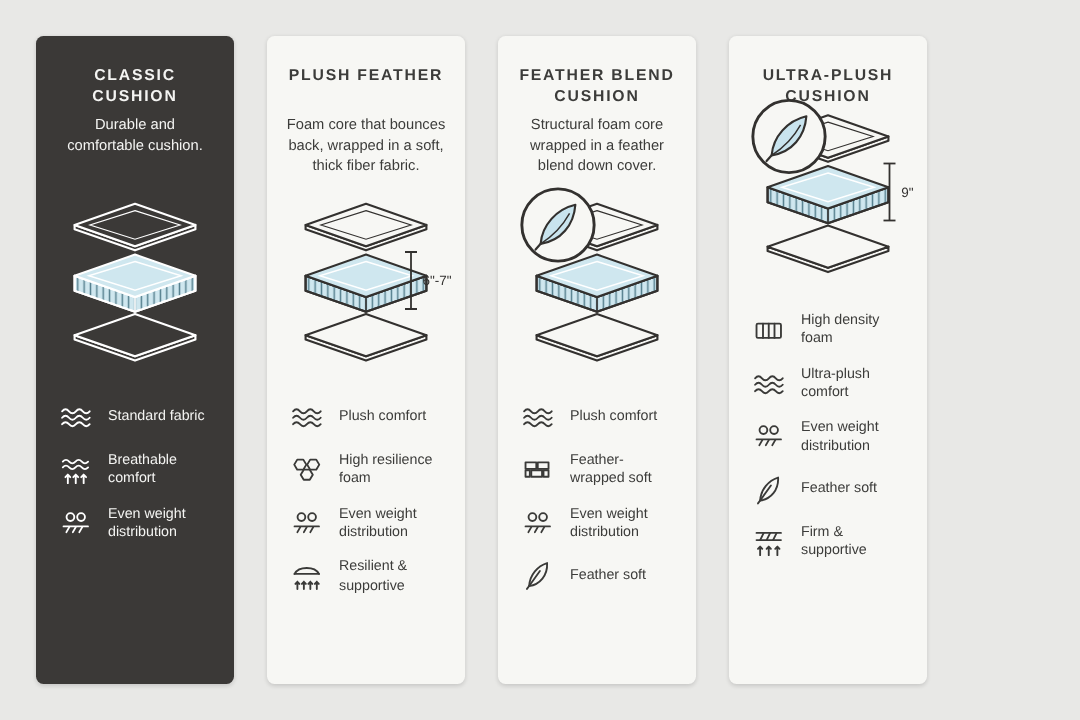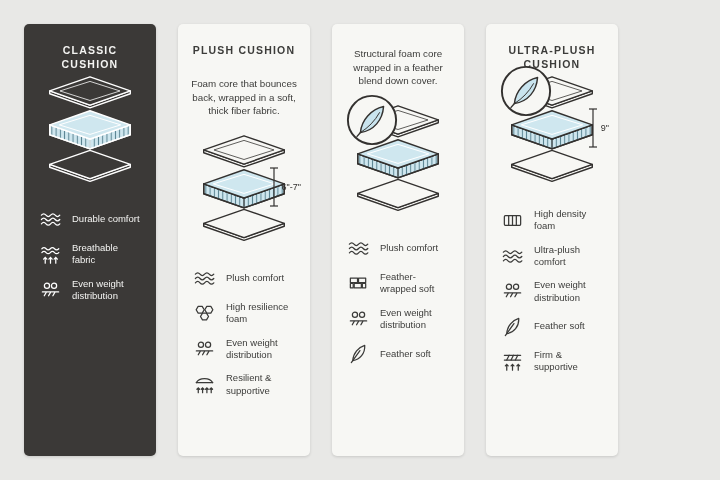--- a/index.html
+++ b/index.html
@@ -75,20 +75,21 @@
     <pattern id="stripePat" width="6" height="10" patternUnits="userSpaceOnUse">
       <line x1="3" y1="0" x2="3" y2="10" stroke="#56808e" stroke-width="1.4"></line>
     </pattern>
   </defs>
 </svg>
 
 <div class="board">
 
   <section class="panel dark">
     <h2 class="title">CLASSIC CUSHION</h2>
+    <p class="desc">Durable and comfortable cushion.</p>
     <div class="illus">
       <svg class="cushion" viewBox="0 0 150 154">
         <polygon class="sheet" points="18,128 75,148 132,128 132,132 75,152 18,132"></polygon>
         <polygon class="sheet" points="75,108 132,128 75,148 18,128"></polygon>
         <polygon class="blue" points="18,72 75,92 132,72 132,86 75,106 18,86"></polygon>
         <polygon class="stripes" points="18,72 75,92 132,72 132,86 75,106 18,86"></polygon>
         <polygon class="outline" points="18,72 75,92 132,72 132,86 75,106 18,86"></polygon>
         <line class="edge" x1="75" y1="92" x2="75" y2="106"></line>
         <polygon class="blue" points="75,52 132,72 75,92 18,72"></polygon>
         <polygon class="inner" points="75,58.5 118.5,72 75,85.5 31.5,72"></polygon>
@@ -99,50 +100,50 @@
     </div>
     <ul class="features">
       <li class="feature">
         <span class="fic">
           <svg viewBox="0 0 24 24">
               <path d="M2.5 7.5q2.4-2.8 4.8 0t4.8 0t4.8 0t4.8 0"></path>
               <path d="M2.5 12q2.4-2.8 4.8 0t4.8 0t4.8 0t4.8 0"></path>
               <path d="M2.5 16.5q2.4-2.8 4.8 0t4.8 0t4.8 0t4.8 0"></path>
             </svg>
         </span>
-        <span class="flb">Durable comfort</span>
+        <span class="flb">Standard fabric</span>
       </li>
       <li class="feature">
         <span class="fic">
           <svg viewBox="0 0 24 24">
               <path d="M3 6q2.2-2.4 4.4 0t4.4 0t4.4 0t4.4 0"></path>
               <path d="M3 10q2.2-2.4 4.4 0t4.4 0t4.4 0t4.4 0"></path>
               <path d="M6.5 21v-6m-1.7 1.8 1.7-1.8 1.7 1.8"></path>
               <path d="M12 21v-6m-1.7 1.8 1.7-1.8 1.7 1.8"></path>
               <path d="M17.5 21v-6m-1.7 1.8 1.7-1.8 1.7 1.8"></path>
             </svg>
         </span>
-        <span class="flb">Breathable fabric</span>
+        <span class="flb">Breathable comfort</span>
       </li>
       <li class="feature">
         <span class="fic">
           <svg viewBox="0 0 24 24">
               <circle cx="8.3" cy="7" r="2.7"></circle>
               <circle cx="15.7" cy="7" r="2.7"></circle>
               <path d="M3.5 13.5h17"></path>
               <path d="M5.5 17.5l2-3.5M10 17.5l2-3.5M14.5 17.5l2-3.5"></path>
             </svg>
         </span>
         <span class="flb">Even weight distribution</span>
       </li>
     </ul>
   </section>
 
   <section class="panel">
-    <h2 class="title">PLUSH CUSHION</h2>
+    <h2 class="title">PLUSH FEATHER</h2>
     <p class="desc">Foam core that bounces back, wrapped in a soft, thick fiber fabric.</p>
     <div class="illus">
       <svg class="cushion" viewBox="0 0 150 154">
         <polygon class="sheet" points="18,128 75,148 132,128 132,132 75,152 18,132"></polygon>
         <polygon class="sheet" points="75,108 132,128 75,148 18,128"></polygon>
         <polygon class="blue" points="18,72 75,92 132,72 132,86 75,106 18,86"></polygon>
         <polygon class="stripes" points="18,72 75,92 132,72 132,86 75,106 18,86"></polygon>
         <polygon class="outline" points="18,72 75,92 132,72 132,86 75,106 18,86"></polygon>
         <line class="edge" x1="75" y1="92" x2="75" y2="106"></line>
         <polygon class="blue" points="75,52 132,72 75,92 18,72"></polygon>
@@ -204,20 +205,21 @@
               <path d="M14.5 20.5v-5m-1.4 1.5 1.4-1.5 1.4 1.5"></path>
               <path d="M19 20.5v-5m-1.4 1.5 1.4-1.5 1.4 1.5"></path>
             </svg>
         </span>
         <span class="flb">Resilient &amp; supportive</span>
       </li>
     </ul>
   </section>
 
   <section class="panel">
+    <h2 class="title">FEATHER BLEND CUSHION</h2>
     <p class="desc">Structural foam core wrapped in a feather blend down cover.</p>
     <div class="illus">
       <svg class="cushion" viewBox="0 0 150 154">
         <polygon class="sheet" points="18,128 75,148 132,128 132,132 75,152 18,132"></polygon>
         <polygon class="sheet" points="75,108 132,128 75,148 18,128"></polygon>
         <polygon class="blue" points="18,72 75,92 132,72 132,86 75,106 18,86"></polygon>
         <polygon class="stripes" points="18,72 75,92 132,72 132,86 75,106 18,86"></polygon>
         <polygon class="outline" points="18,72 75,92 132,72 132,86 75,106 18,86"></polygon>
         <line class="edge" x1="75" y1="92" x2="75" y2="106"></line>
         <polygon class="blue" points="75,52 132,72 75,92 18,72"></polygon>

